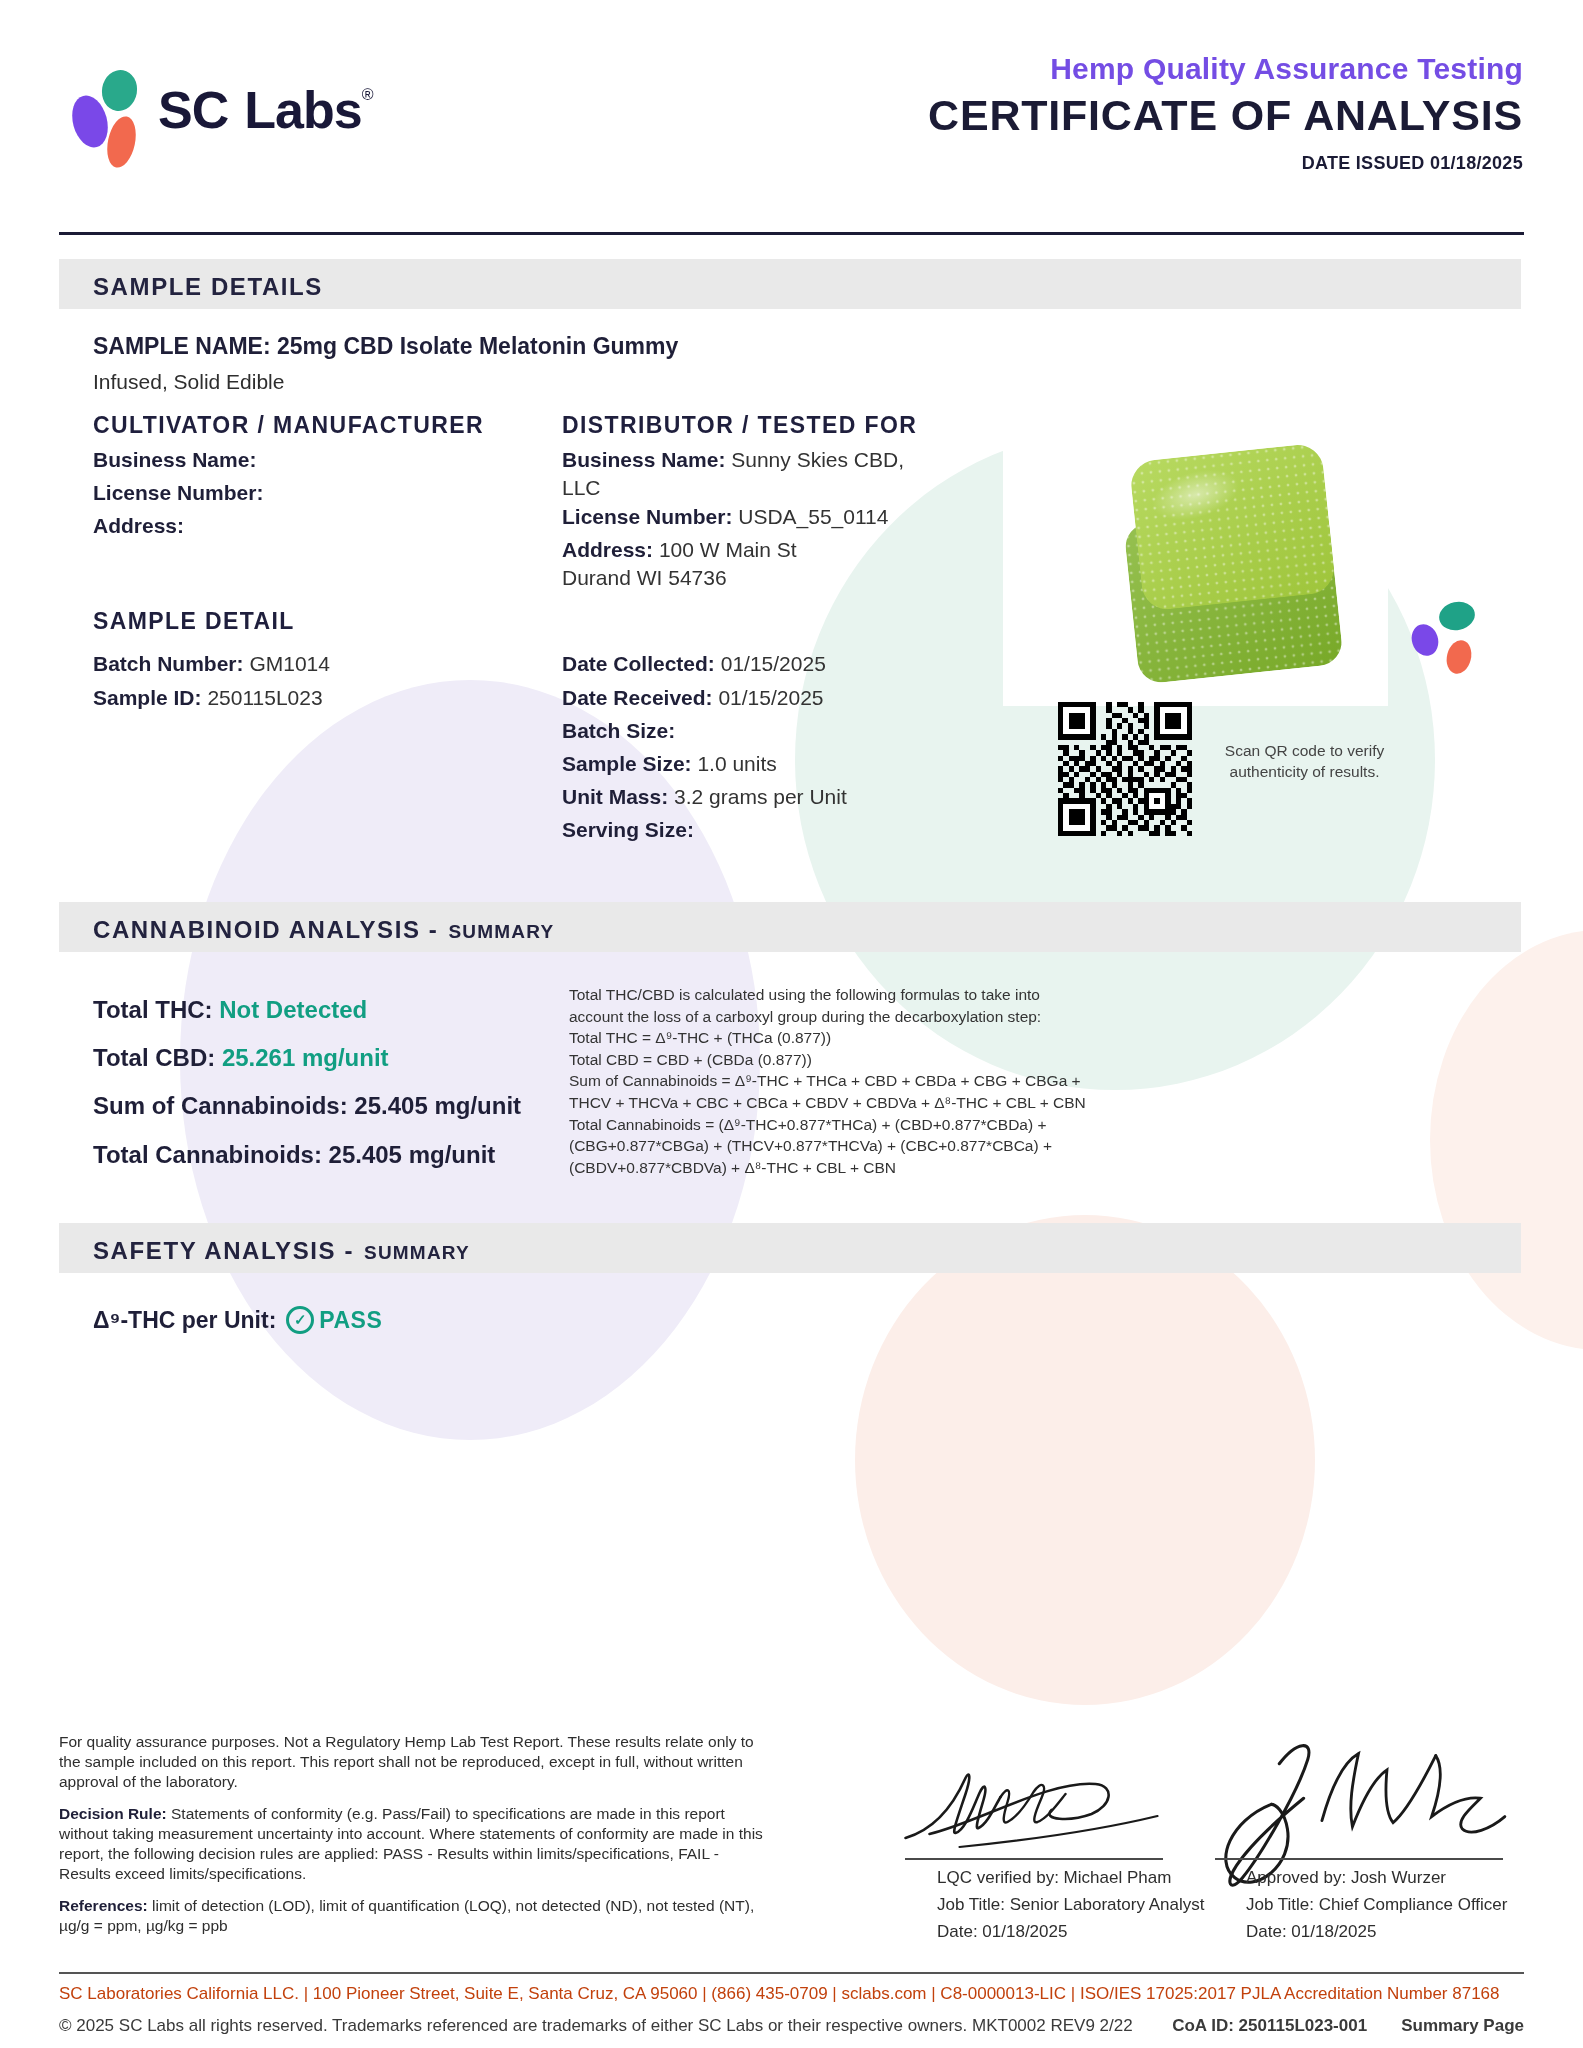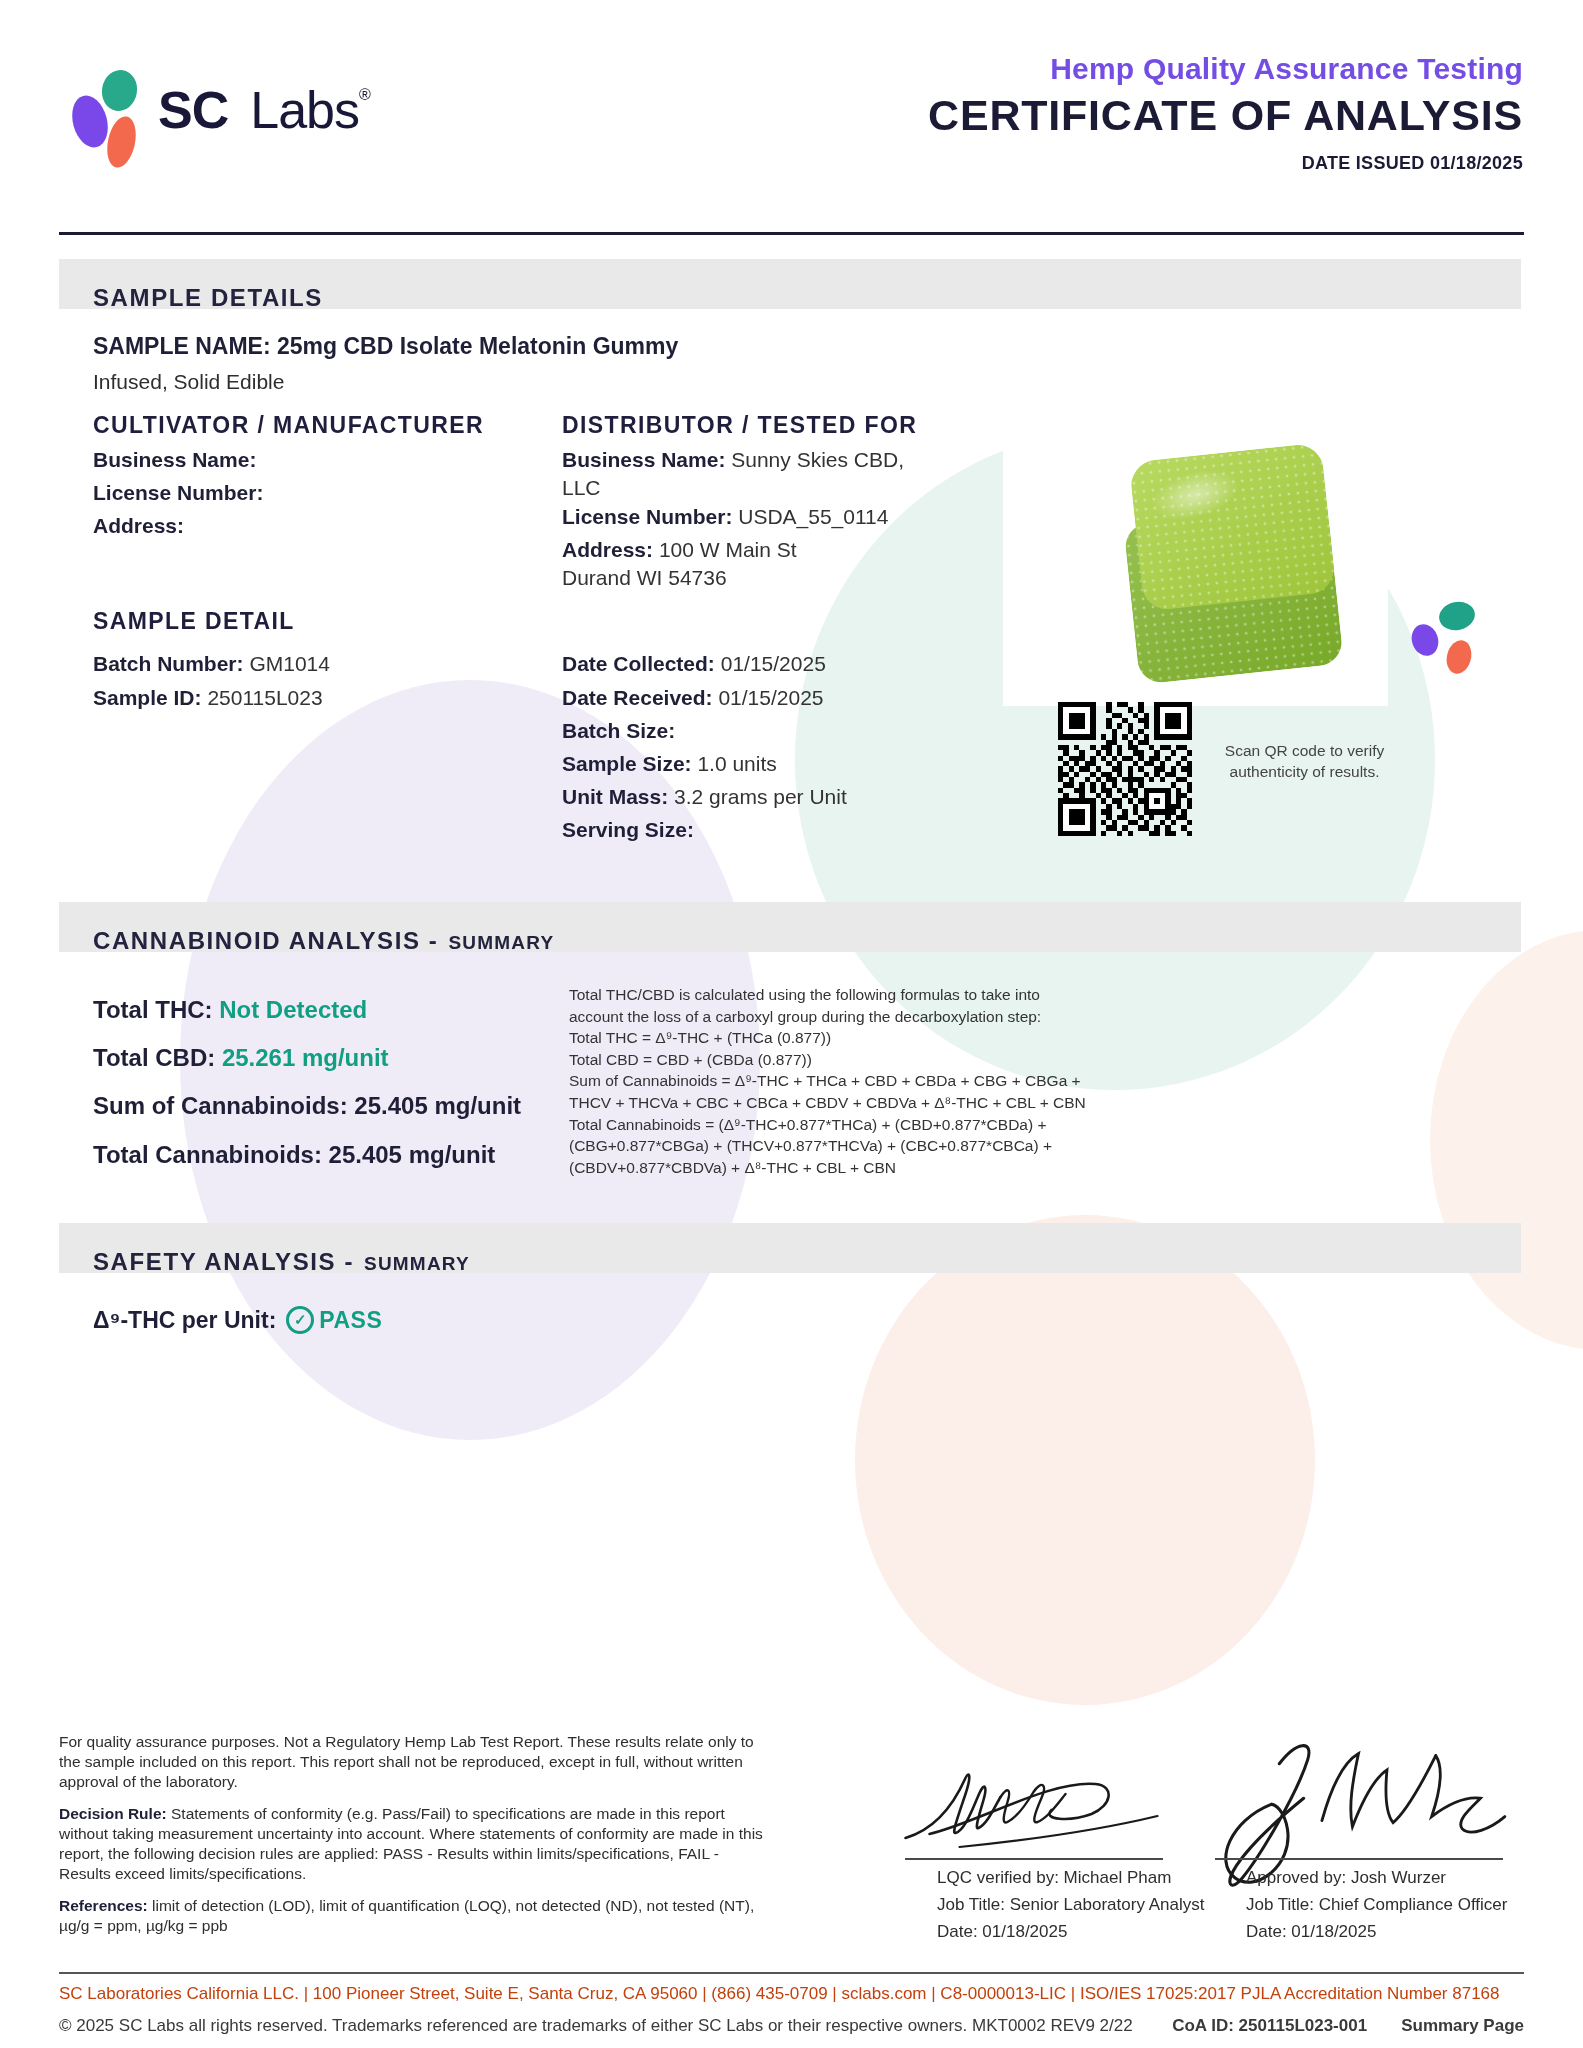--- a/index.html
+++ b/index.html
@@ -13,31 +13,31 @@
   .blob-pink-edge{left:1430px;top:930px;width:340px;height:420px;background:#fdf1ec;}
   .content{position:absolute;inset:0;z-index:2;}
   
   .logo{position:absolute;left:70px;top:68px;width:320px;height:110px;}
   .logo .oval{position:absolute;border-radius:50%;}
   .oval-purple{left:3px;top:27px;width:34px;height:53px;background:#7a48e8;transform:rotate(-15deg);}
   .oval-green{left:32px;top:2px;width:35px;height:41px;background:#29a98b;transform:rotate(10deg);}
   .oval-orange{left:38px;top:48px;width:27px;height:52px;background:#f2694e;transform:rotate(12deg);}
   .logo-text{position:absolute;left:88px;top:12px;font-size:52px;color:#191838;letter-spacing:-1px;white-space:nowrap;}
   .logo-text .sc{font-weight:800;}
-  .logo-text .labs{font-weight:400;margin-left:22px;}
+  .logo-text .labs{font-weight:700;margin-left:16px;}
   .logo-text sup{font-size:16px;font-weight:400;vertical-align:28px;}
   .header-right{position:absolute;right:60px;top:52px;text-align:right;}
   .program{font-size:30px;font-weight:bold;color:#744de4;letter-spacing:.2px;}
   .coa-title{font-size:43px;font-weight:bold;color:#1b1b35;letter-spacing:.8px;margin-top:5px;}
   .date-issued{font-size:18px;font-weight:bold;color:#1b1b35;margin-top:13px;letter-spacing:.3px;}
   .top-rule{position:absolute;left:59px;width:1465px;top:232px;height:3px;background:#1b1b35;}
   
   .band{position:absolute;left:59px;width:1462px;height:50px;background:#e9e9e9;
         display:flex;align-items:baseline;padding:0 0 0 34px;box-sizing:border-box;color:#23233f;}
-  .band-inner{display:flex;align-items:baseline;margin-top:25px;}
+  .band-inner{display:flex;align-items:baseline;margin-top:14px;}
   .band-title{font-size:24px;font-weight:bold;letter-spacing:1.6px;}
   .band-sub{font-size:19px;font-weight:bold;letter-spacing:1.2px;margin-left:10px;}
   .band-sample{top:259px;}
   .band-cann{top:902px;}
   .band-safety{top:1223px;}
   
   .sample-name{position:absolute;left:93px;top:333px;font-size:23px;font-weight:bold;color:#1f1f38;}
   .sample-type{position:absolute;left:93px;top:370px;font-size:21px;color:#2e2e2e;}
   .h3{font-size:23px;font-weight:bold;letter-spacing:1.4px;color:#1f1f3d;position:absolute;}
   .frow{position:absolute;font-size:21px;line-height:28px;}

